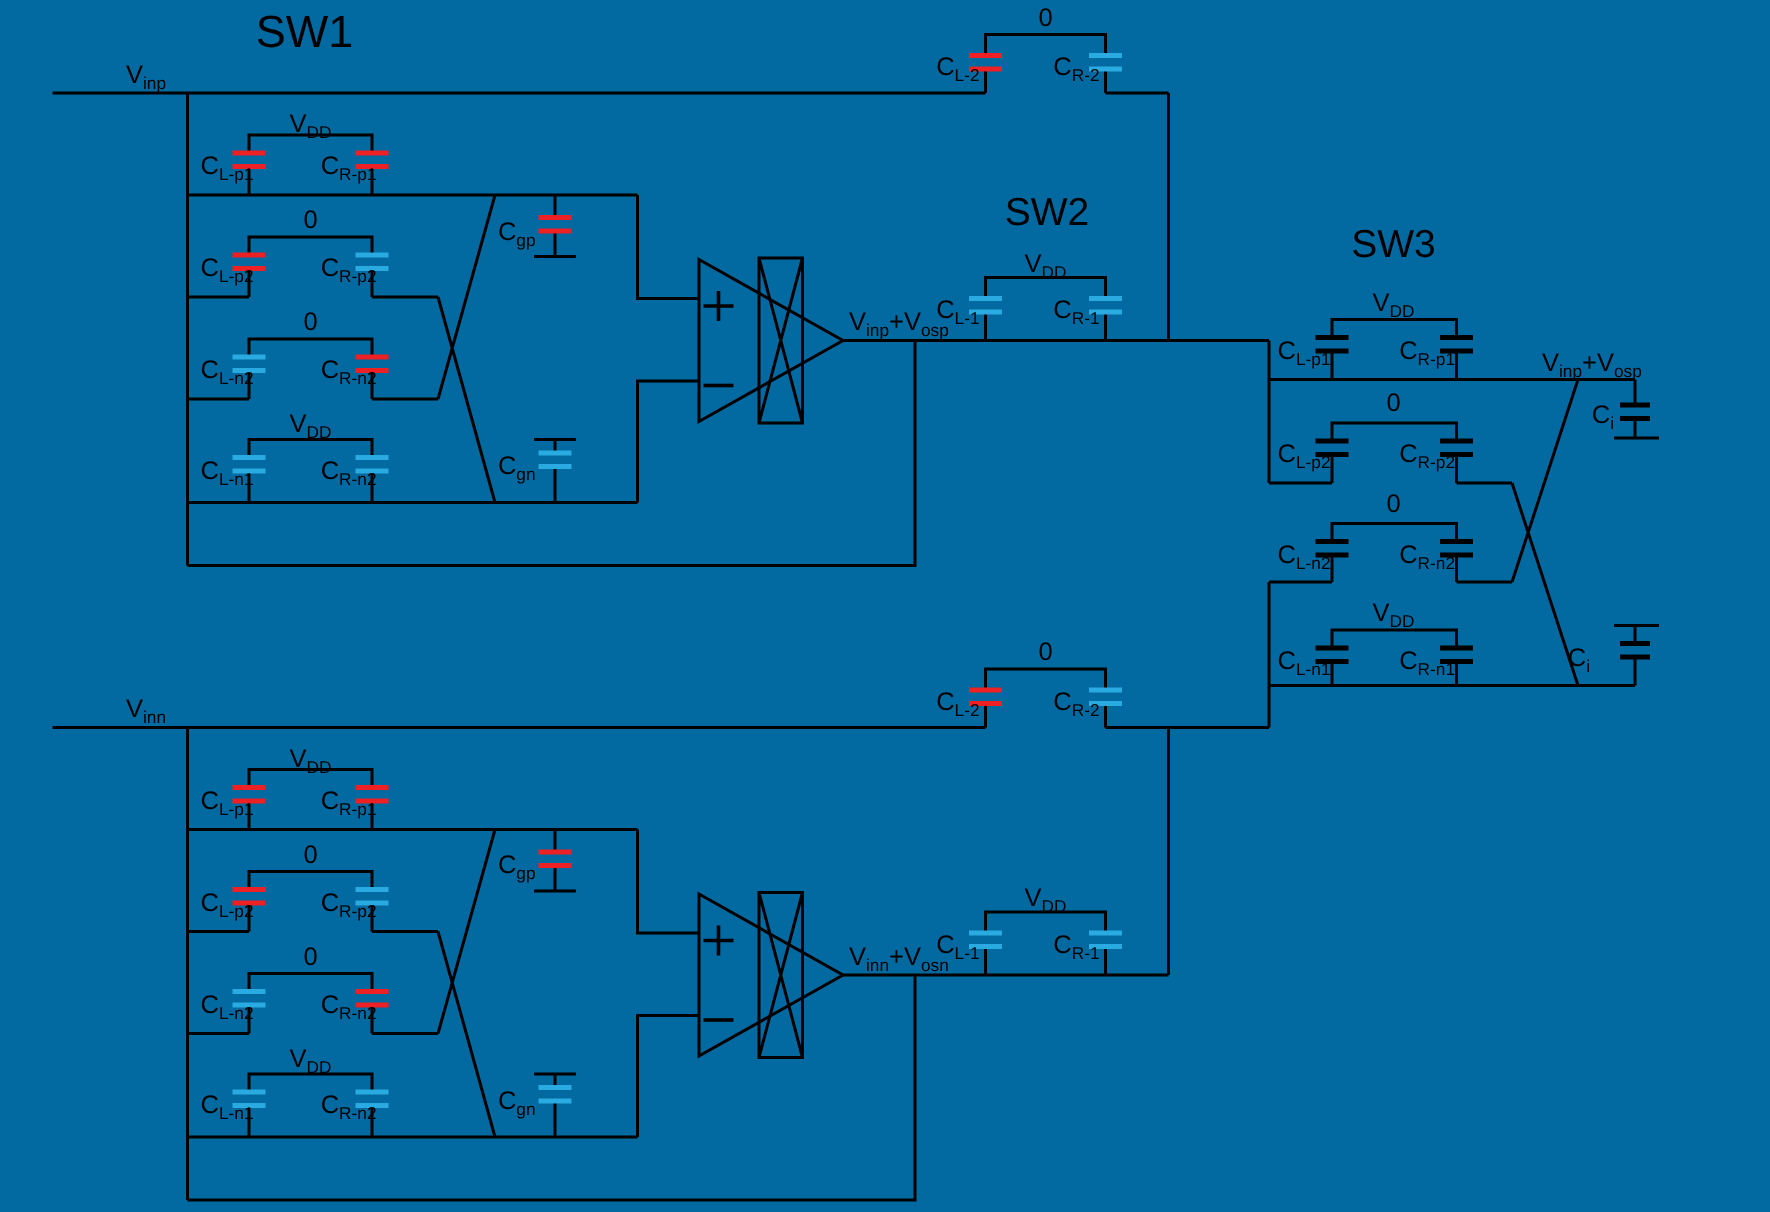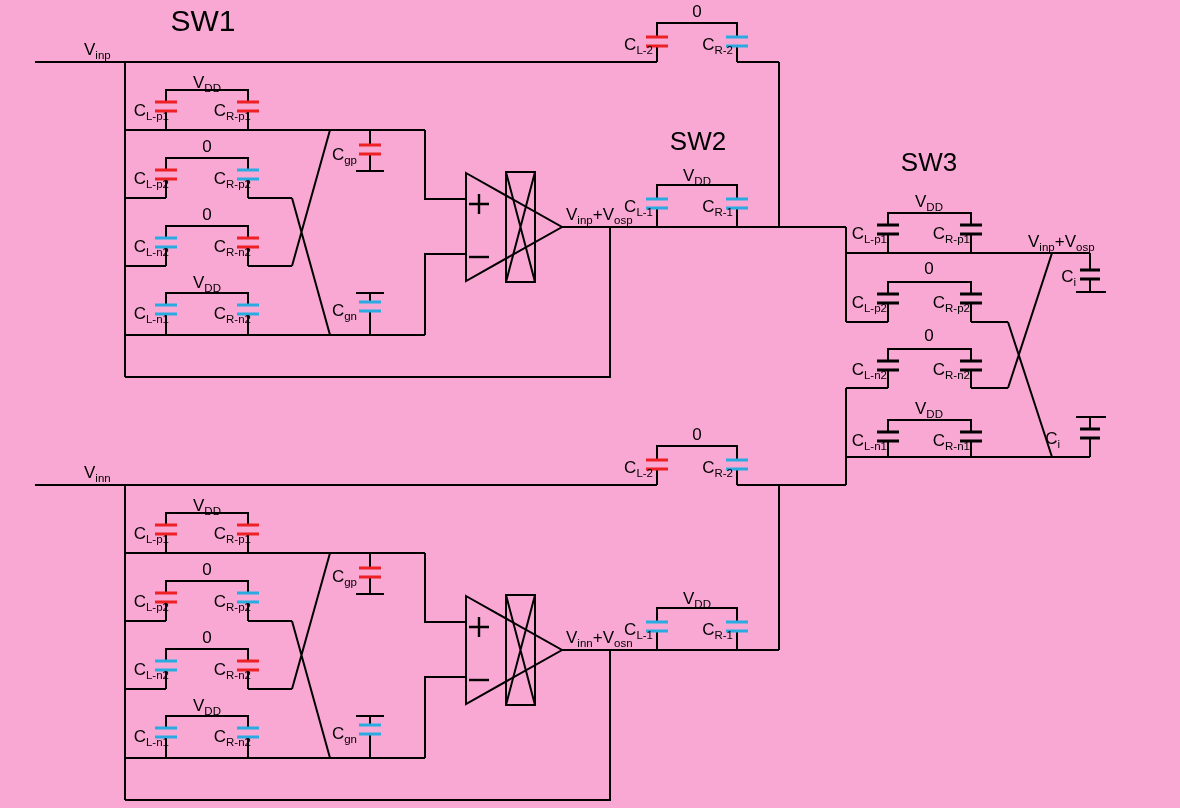--- a/index.html
+++ b/index.html
@@ -1,16 +1,16 @@
 <!DOCTYPE html>
 <html style="--red: #ed2024; --blue: #29abe2; --wire: #000000;"><head>
 <meta charset="utf-8">
 <style>
   html,body{margin:0;padding:0;background:#fff;}
-  .stage{position:relative;width:1180px;height:808px;background:#f9a8d4;overflow:hidden;}
+  .stage{position:relative;width:1180px;height:808px;background:#0369a1;overflow:hidden;}
   svg{display:block;}
   .w{fill:none;stroke:#000;stroke-width:2;stroke-linecap:butt;stroke-linejoin:miter;}
   .sym{fill:none;stroke:#000;stroke-width:2.4;}
   .pl{fill:none;stroke-width:3.2;stroke-linecap:butt;}
   .red{stroke:var(--red,#ed2024);}
   .blue{stroke:var(--blue,#29abe2);}
   .blk{stroke:#000;}
   text{font-family:"Liberation Sans",sans-serif;fill:#000;}
   .lbl{font-size:17px;}
   .sub{font-size:11.5px;}

